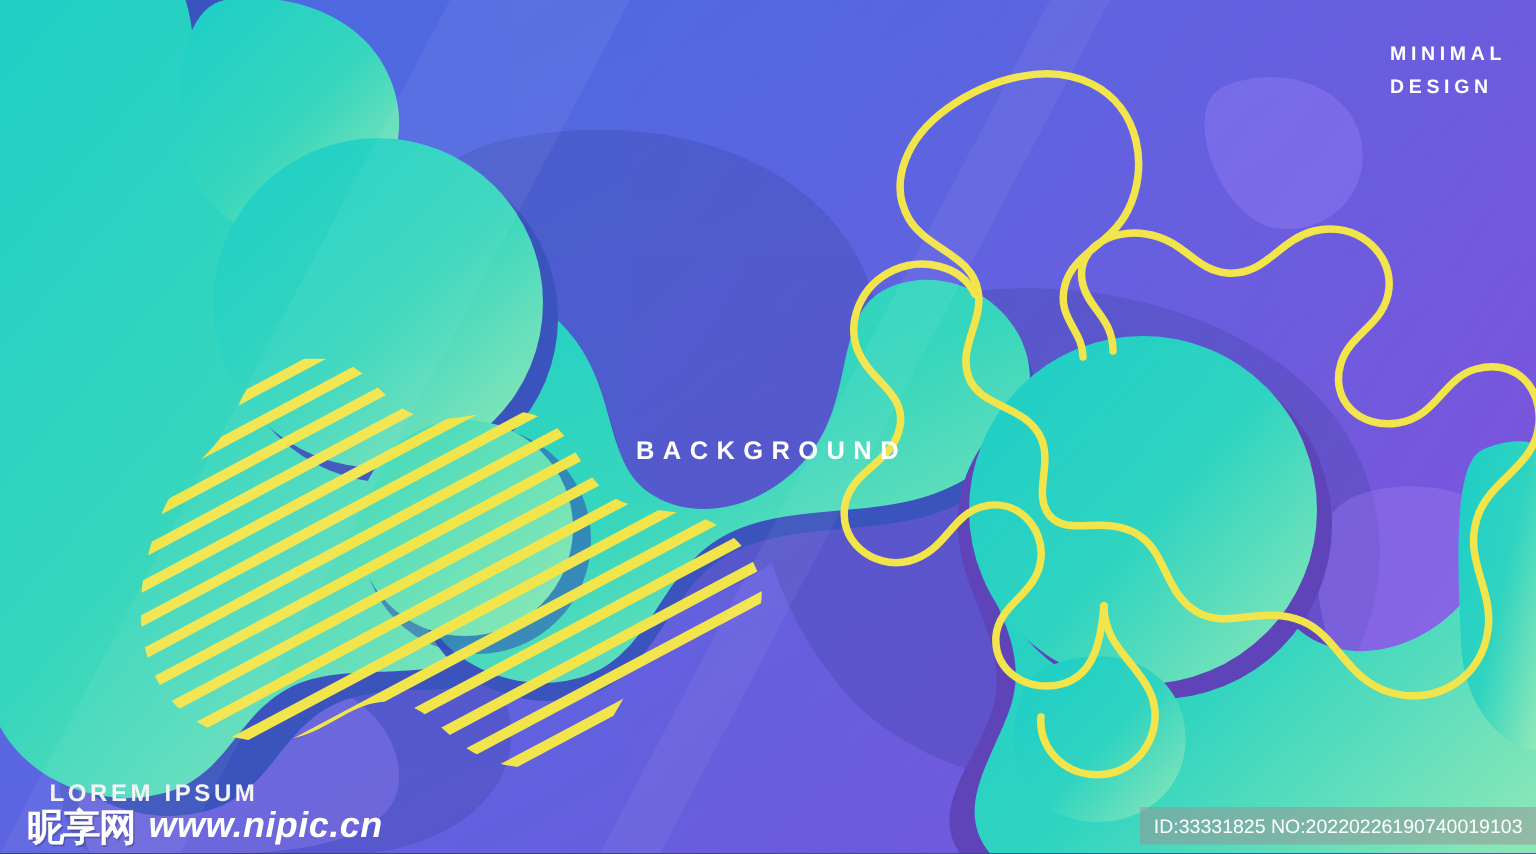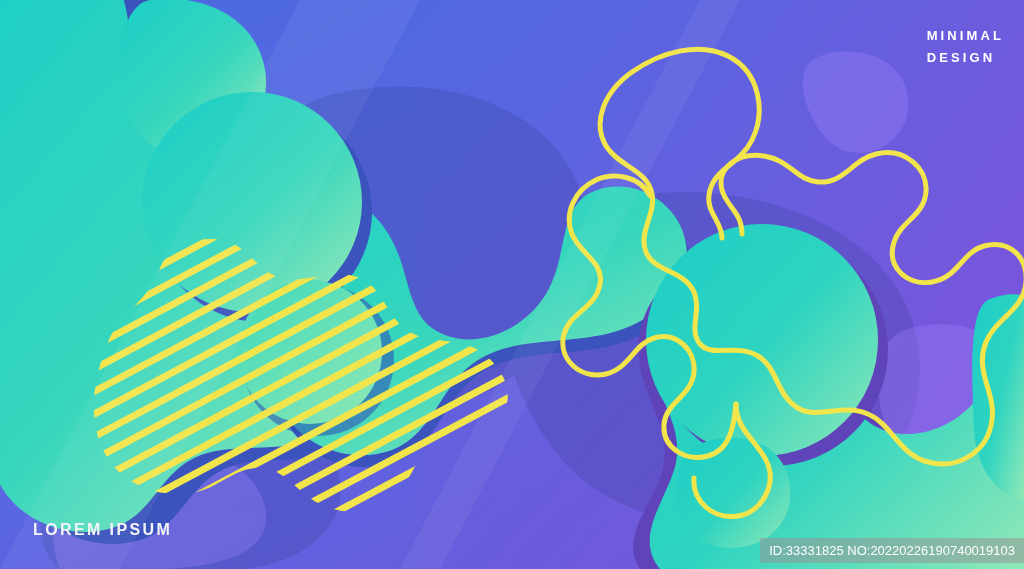--- a/index.html
+++ b/index.html
@@ -293,22 +293,27 @@
              C778,484 762,512 738,516
              C712,520 692,500 694,478"></path>
 
     <g opacity="0.05">
       <path d="M300,0 L420,0 L120,569 L0,569 Z" fill="#ffffff"></path>
       <path d="M700,0 L740,0 L440,569 L400,569 Z" fill="#ffffff"></path>
     </g>
   </svg>
 
 
+  <div class="txt" id="heading-background">BACKGROUND</div>
 
   <div class="txt" id="minimal-design">MINIMAL
 DESIGN</div>
 
   <div class="txt" id="lorem-ipsum">LOREM IPSUM</div>
 
+  <div id="watermark-bar">
+    <span id="wm-logo">昵享网</span>
+    <span id="wm-url">www.nipic.cn</span>
+  </div>
 
   <div id="id-badge">ID:33331825 NO:20220226190740019103</div>
 
 </div>
 
 </body></html>

